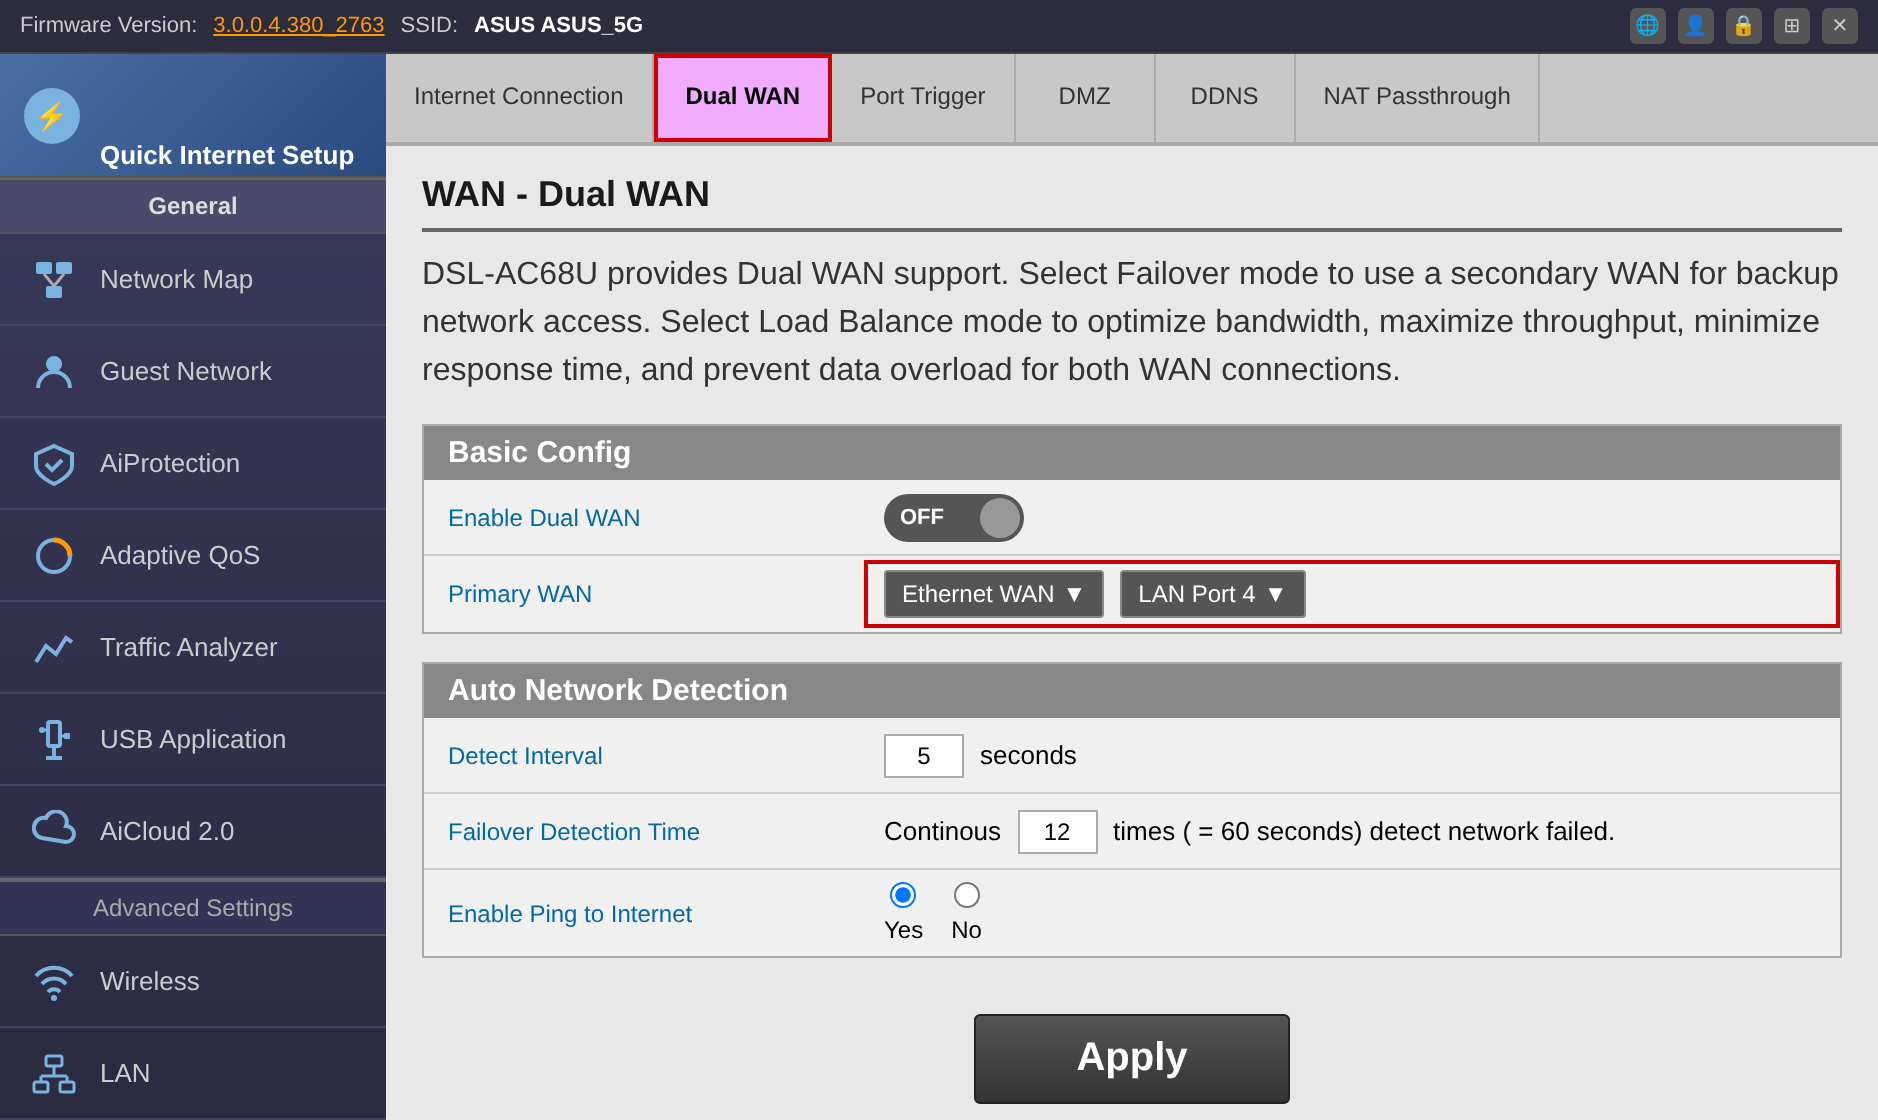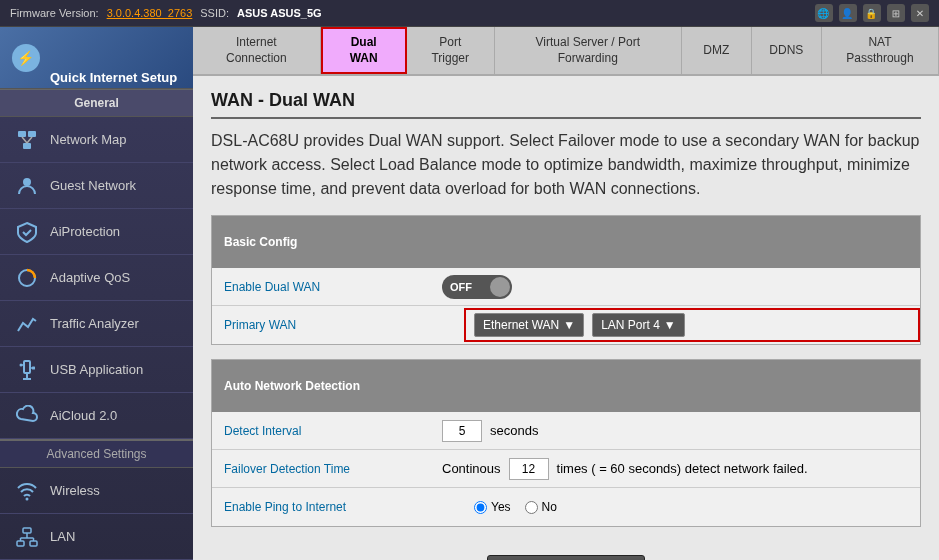--- a/index.html
+++ b/index.html
@@ -152,35 +152,35 @@
     }
 
     
     .config-section {
       margin-bottom: 14px;
       border: 1px solid #aaa;
     }
     .config-section-header {
       background: #888;
       color: #fff;
-      font-size: 12px;
+      font-size: 15px;
       font-weight: bold;
-      padding: 19px 12px;
+      padding: 5px 12px;
     }
     .config-table {
       width: 100%;
       background: #f0f0f0;
     }
     .config-row {
       display: flex;
       align-items: center;
       border-bottom: 1px solid #ccc;
       min-height: 38px;
     }
-    .config-row:last-child { border-bottom: none; gap: 32px; }
+    .config-row:last-child { border-bottom: none; }
     .config-label {
       width: 220px;
       padding: 8px 12px;
       color: #0369a1;
       font-size: 12px;
       flex-shrink: 0;
     }
     .config-control {
       flex: 1;
       padding: 6px 10px;
@@ -234,21 +234,21 @@
       width: 40px;
       padding: 3px 5px;
       border: 1px solid #aaa;
       background: #fff;
       font-size: 12px;
       text-align: center;
     }
 
     
     .radio-group { display: flex; align-items: center; gap: 14px; }
-    .radio-label { display: flex; align-items: center; gap: 4px; font-size: 12px; cursor: pointer; }
+    .radio-label { display: flex; align-items: center; gap: 4px; font-size: 12px; cursor: pointer; flex-direction: column; }
 
     
     .apply-button-container {
       display: flex;
       justify-content: center;
       padding: 14px 0 4px 0;
     }
     .apply-button {
       background: linear-gradient(180deg, #555, #333);
       color: #fff;
@@ -409,21 +409,20 @@
     </div>
 
   </div>
 
   <div class="content-area">
 
     <div class="tab-bar">
       <div class="tab">Internet Connection</div>
       <div class="tab highlighted">Dual WAN</div>
       <div class="tab">Port Trigger</div>
-      <div class="tab" style="min-width:100px;">Virtual Server / Port Forwarding</div>
       <div class="tab">DMZ</div>
       <div class="tab">DDNS</div>
       <div class="tab">NAT Passthrough</div>
     </div>
 
     <div class="page-content">
 
       <div class="page-title">WAN - Dual WAN</div>
       <div class="page-description">DSL-AC68U provides Dual WAN support. Select Failover mode to use a secondary WAN for backup network access. Select Load Balance mode to optimize bandwidth, maximize throughput, minimize response time, and prevent data overload for both WAN connections.</div>
 

